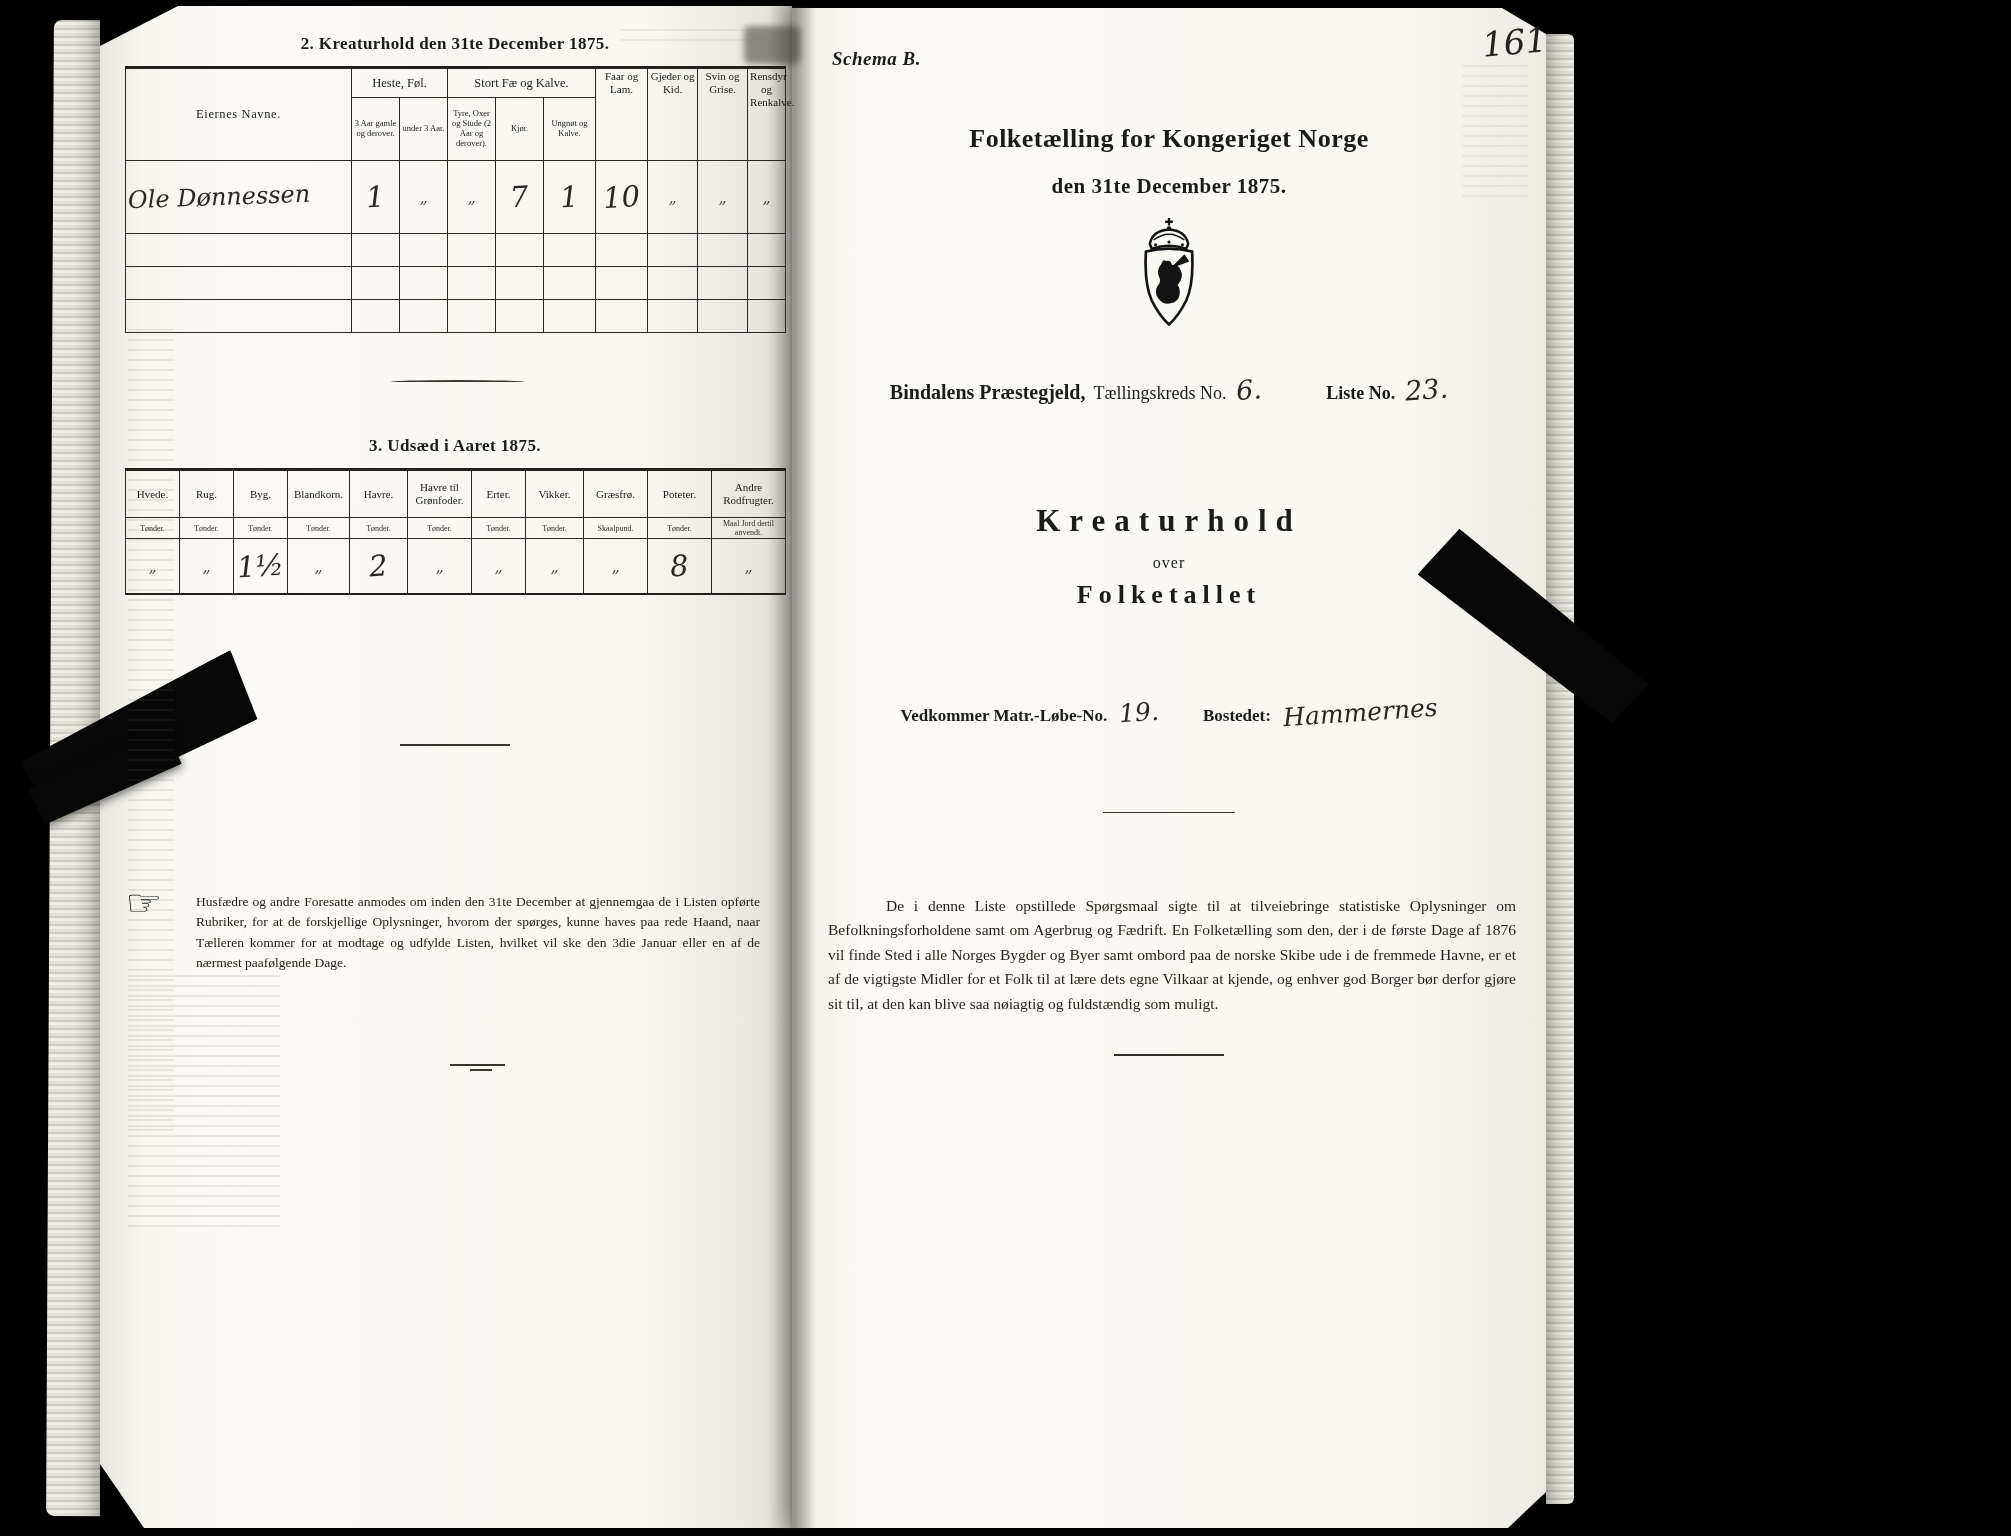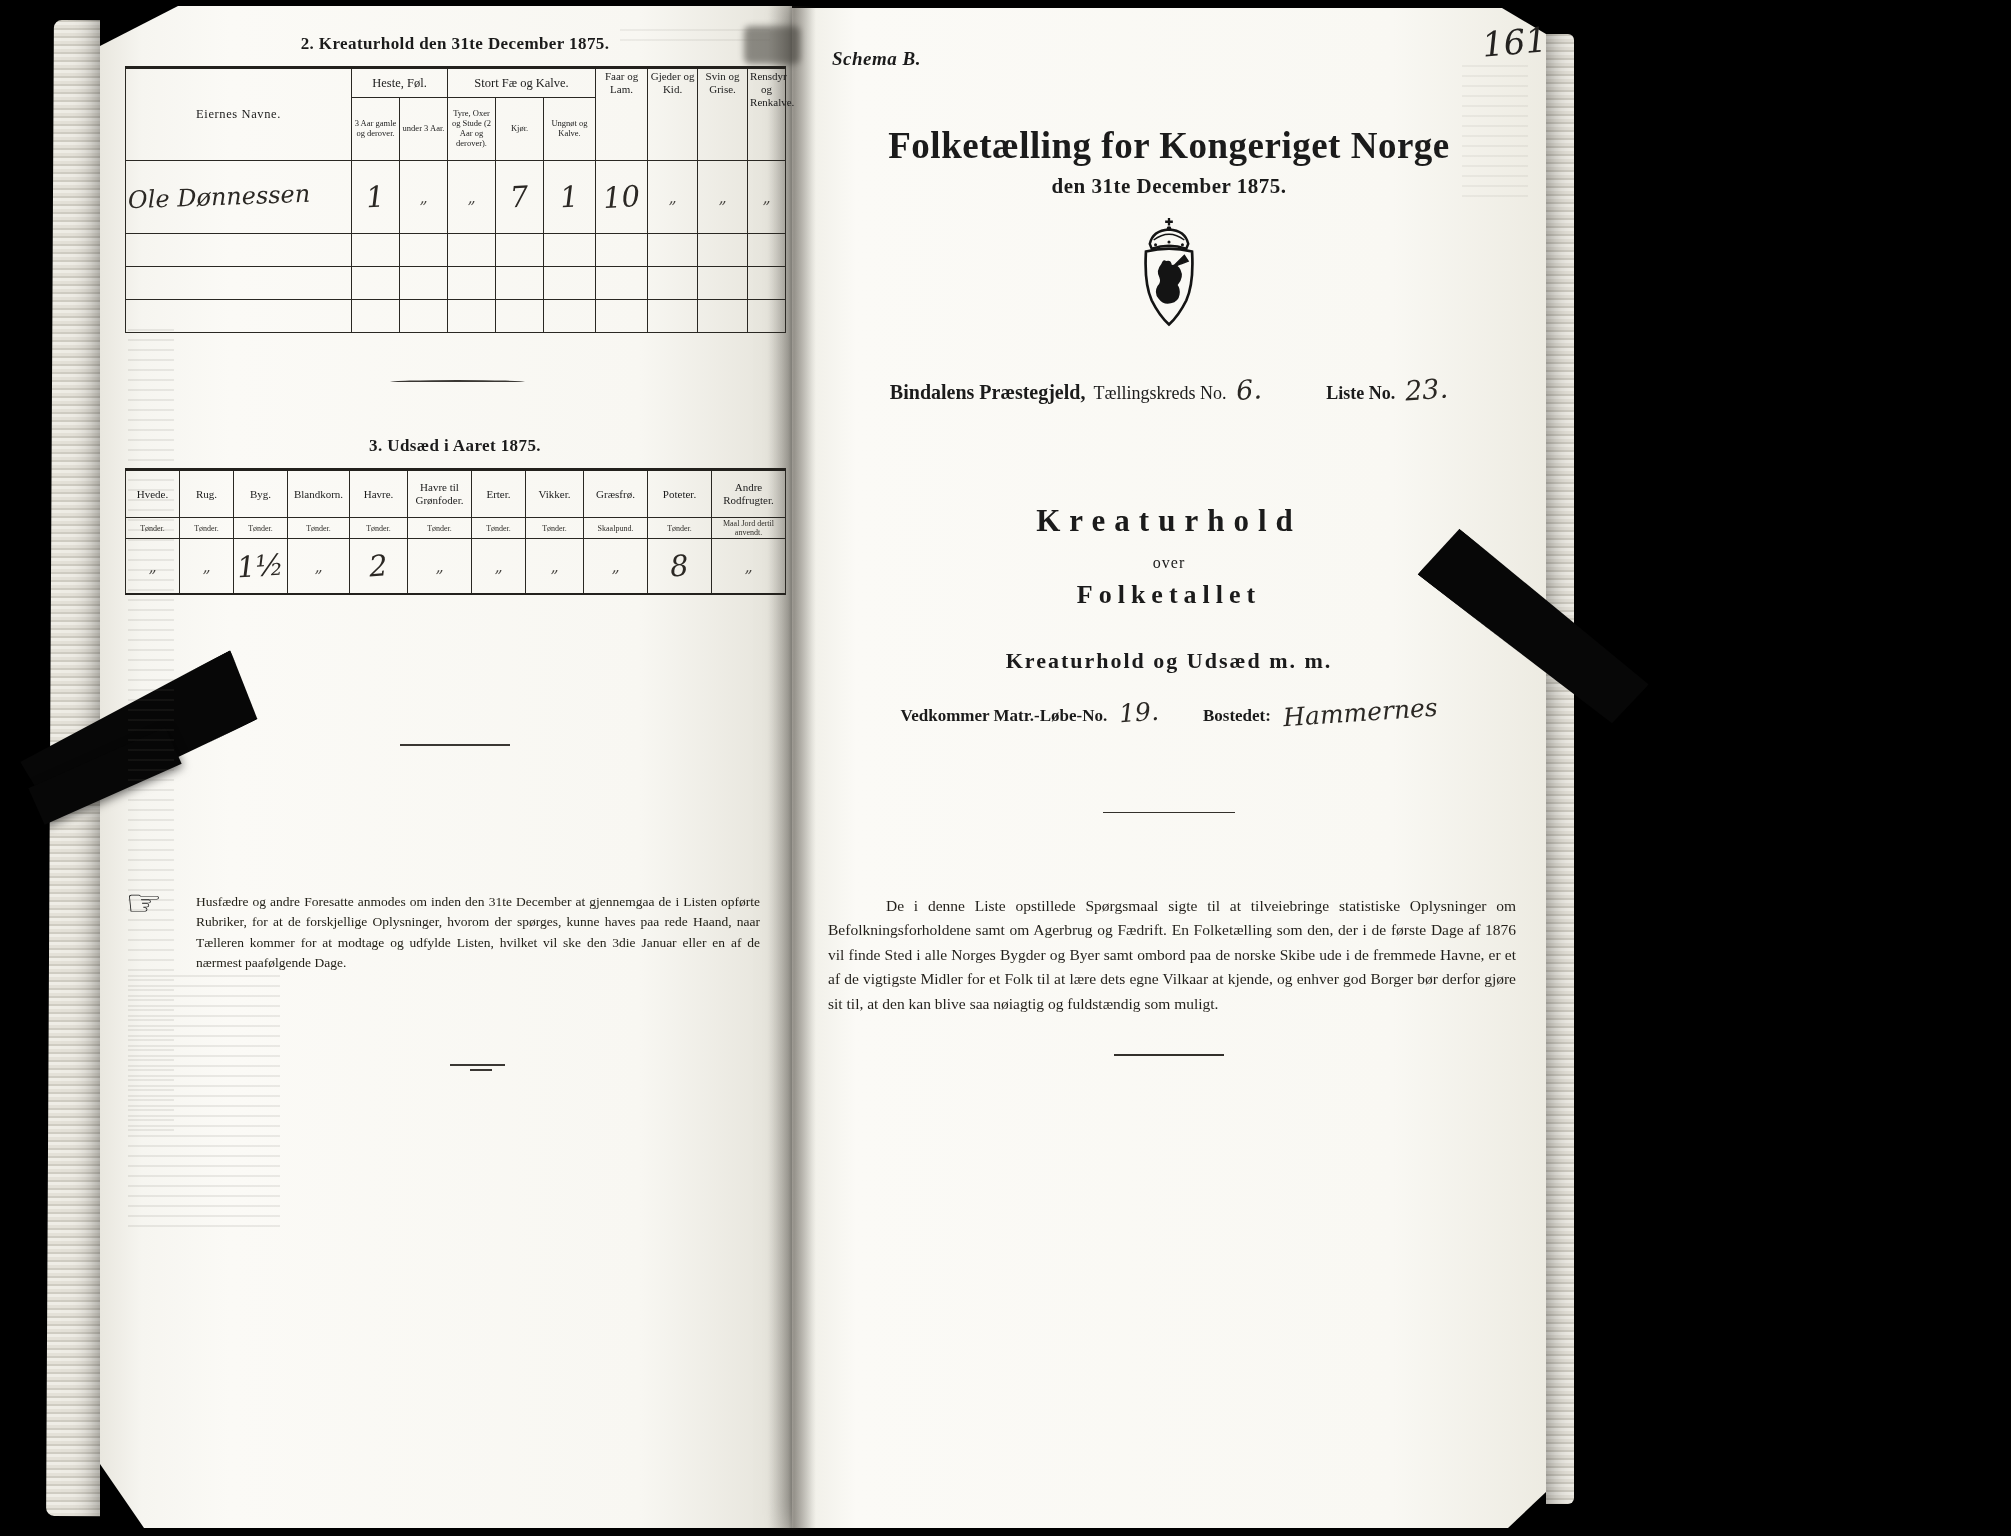--- a/index.html
+++ b/index.html
@@ -68,21 +68,21 @@
   .uval{height:52px;text-align:center;vertical-align:middle;}
 
   .notice-hand{position:absolute;left:28px;top:876px;font-family:"DejaVu Sans",sans-serif;font-size:36px;color:#141414;transform:scaleX(1.15);}
   .notice-text{position:absolute;left:96px;top:886px;width:564px;font-size:13.5px;line-height:1.5;text-align:justify;color:#232119;}
 
   
   .rp{position:absolute;left:792px;top:8px;width:754px;height:1520px;}
   .schema-label{position:absolute;left:40px;top:40px;font-size:19px;font-weight:bold;font-style:italic;letter-spacing:.5px;}
   .folio{position:absolute;left:690px;top:14px;font-family:"DejaVu Serif",serif;font-style:italic;font-size:34px;color:#242220;transform:rotate(-5deg);}
   .rp-center{position:absolute;left:0;width:754px;text-align:center;}
-  .main-title{top:116px;font-size:37px;font-weight:bold;letter-spacing:.5px;}
+  .main-title{top:116px;font-size:26px;font-weight:bold;letter-spacing:.5px;}
   .sub-title{top:166px;font-size:21px;font-weight:bold;letter-spacing:.5px;}
   .coa{position:absolute;left:50%;top:208px;transform:translateX(-50%);}
   .parish-row{position:absolute;left:0;top:366px;width:754px;display:flex;justify-content:center;align-items:baseline;white-space:nowrap;}
   .parish-name{font-size:20px;font-weight:bold;margin-right:8px;}
   .parish-label{font-size:18px;}
   .liste-label{font-size:18px;font-weight:bold;margin-left:64px;}
   .parish-row .hw{font-size:27px;margin-left:10px;}
   .h-line1{top:495px;font-size:31px;font-weight:bold;letter-spacing:9px;}
   .h-line2{top:546px;font-size:16px;letter-spacing:1px;}
   .h-line3{top:572px;font-size:26px;font-weight:bold;letter-spacing:6px;}
@@ -309,21 +309,20 @@
       <span class="parish-name">Bindalens Præstegjeld,</span>
       <span class="parish-label">Tællingskreds No.</span>
       <span class="hw">6.</span>
       <span class="liste-label">Liste No.</span>
       <span class="hw">23.</span>
     </div>
 
     <div class="rp-center h-line1">Kreaturhold</div>
     <div class="rp-center h-line2">over</div>
     <div class="rp-center h-line3">Folketallet</div>
-    <div class="rp-center h-line5">Kreaturhold og Udsæd m. m.</div>
 
     <div class="matr-row">
       <span class="matr-label">Vedkommer Matr.-Løbe-No.</span>
       <span class="hw">19.</span>
       <span class="bosted-label">Bostedet:</span>
       <span class="hw">Hammernes</span>
     </div>
 
     <div class="rule rule-1"></div>
 

